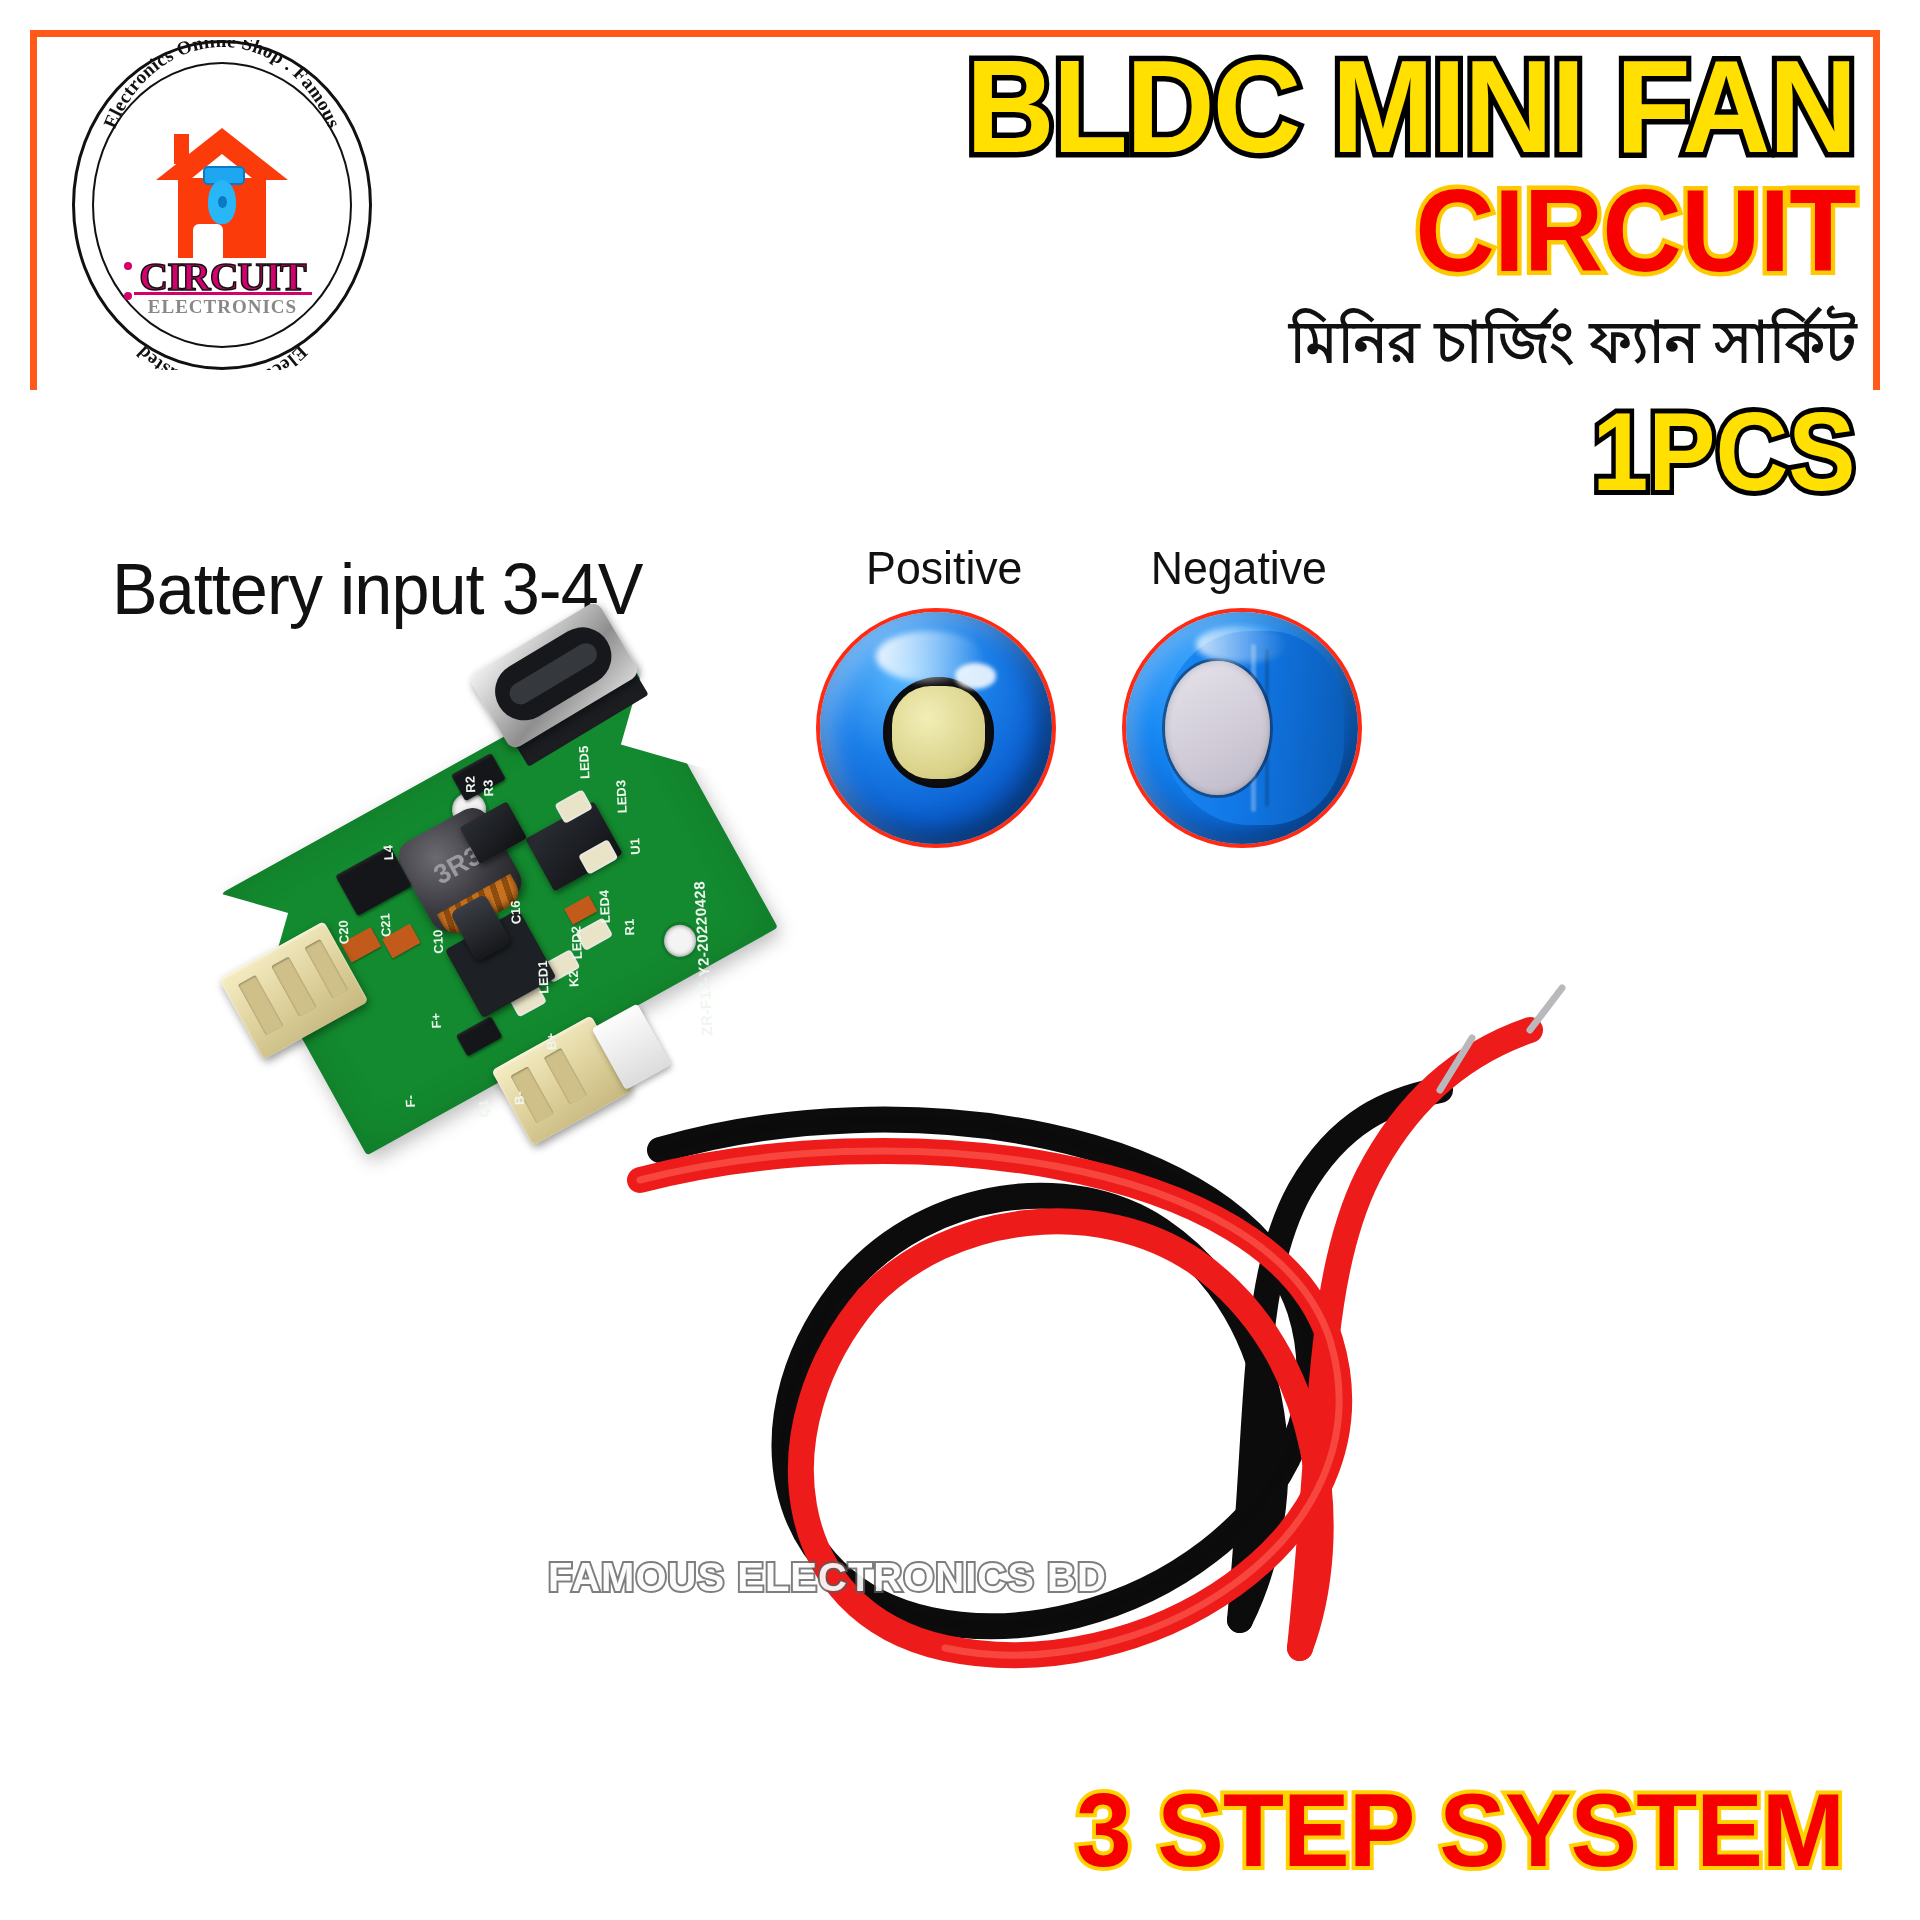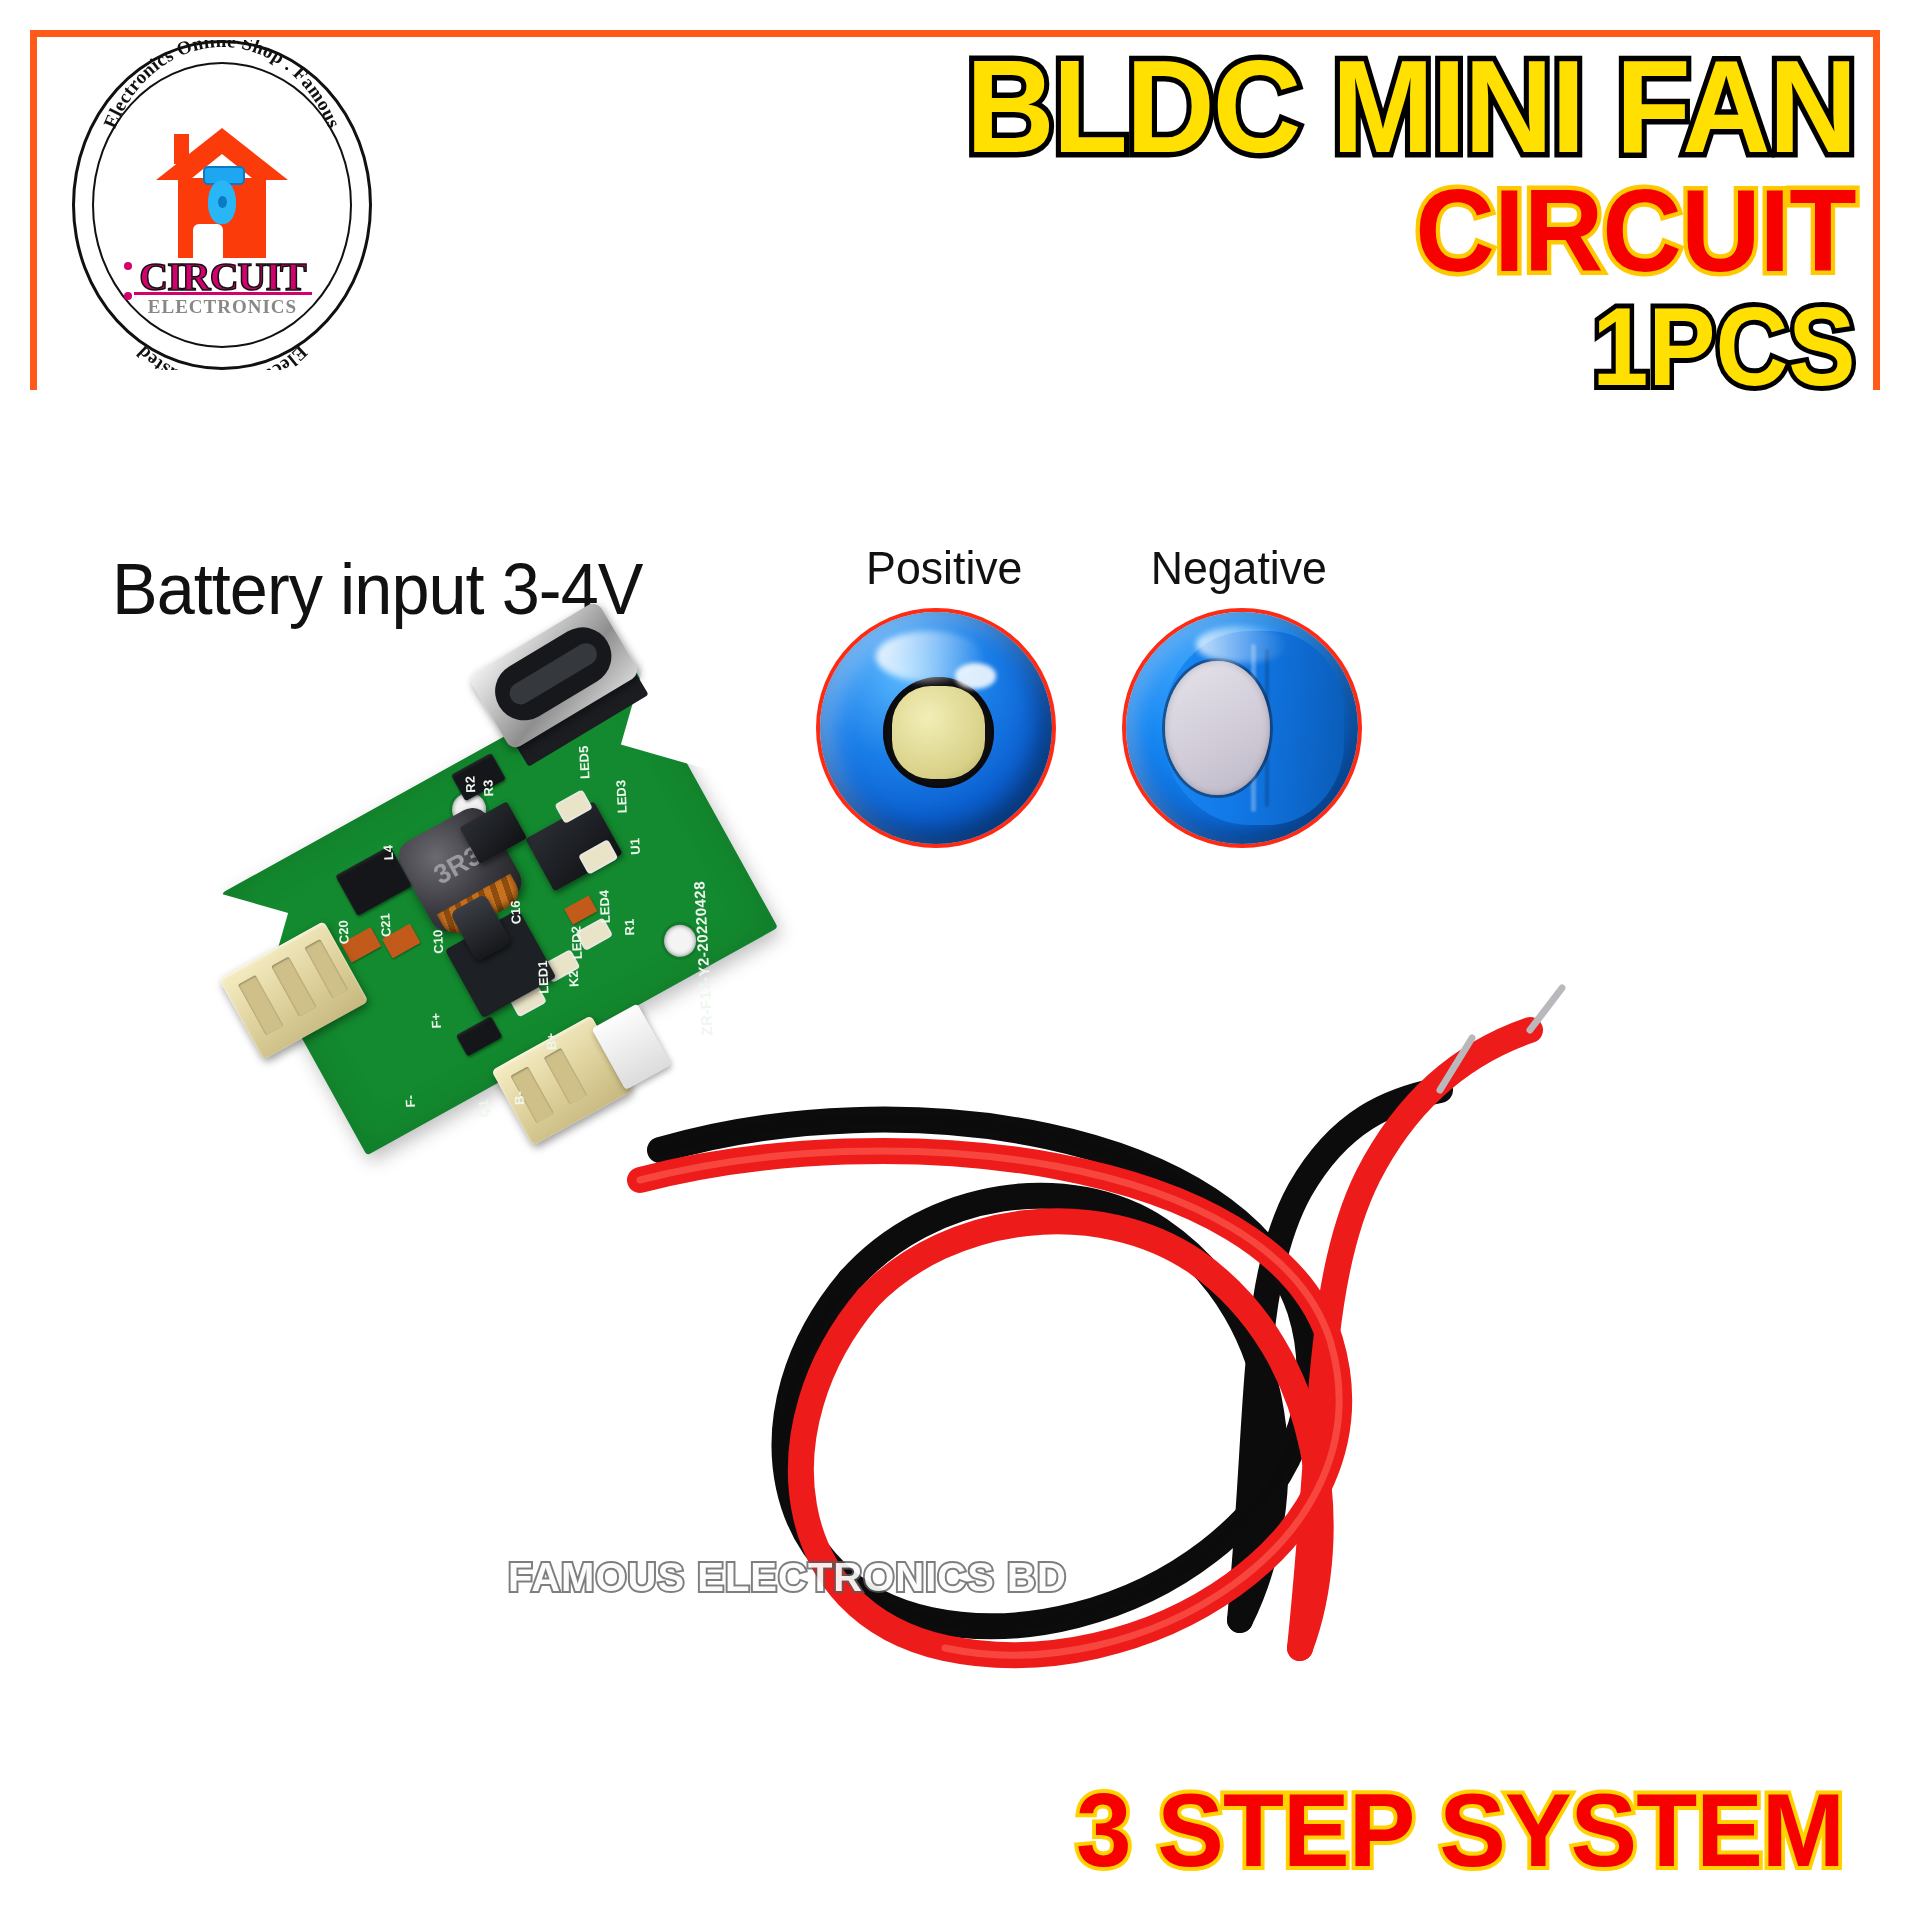--- a/index.html
+++ b/index.html
@@ -121,21 +121,21 @@
   .conn{position:absolute;background:linear-gradient(170deg,#f5edc4,#ddd09a 55%,#c6b87f 100%);
     border-radius:5px;box-shadow:0 4px 8px rgba(0,0,0,.4), inset 0 2px 3px rgba(255,255,255,.55);}
   .conn-slot{position:absolute;background:#cfc08a;border-radius:2px;box-shadow:inset 0 1px 2px rgba(0,0,0,.35);}
   .conn-white{position:absolute;background:linear-gradient(180deg,#fdfdfd,#dcdcdc);border-radius:4px;box-shadow:0 3px 6px rgba(0,0,0,.35);}
   .ic{position:absolute;background:linear-gradient(160deg,#2a2d33,#101215);border-radius:3px;box-shadow:0 3px 6px rgba(0,0,0,.5);}
 
   
   #wires{position:absolute;left:600px;top:980px;width:1230px;height:760px;}
 
   
-  #watermark{position:absolute;left:508px;top:1555px;font-size:40px;font-weight:bold;
+  #watermark{position:absolute;left:548px;top:1555px;font-size:40px;font-weight:bold;
     font-family:"Liberation Sans Narrow","Liberation Sans",sans-serif;color:#fcfcfc;
     letter-spacing:1px;-webkit-text-stroke:4px rgba(90,90,90,.85);paint-order:stroke fill;opacity:.92;}
 
   
   #bottom-banner{position:absolute;right:76px;bottom:30px;font-size:104px;font-weight:bold;
     font-family:"Liberation Sans Narrow","Liberation Sans",sans-serif;color:#f70000;
     transform:scaleX(.96);transform-origin:right bottom;
     -webkit-text-stroke:8px #ffd200;paint-order:stroke fill;letter-spacing:-1px;}
 </style>
 </head>
@@ -171,20 +171,21 @@
     <div class="logo-dot" style="left:52px;top:222px;"></div>
     <div class="logo-dot" style="left:52px;top:252px;"></div>
     <div class="logo-famous">CIRCUIT</div>
     <div class="logo-famous-rule"></div>
     <div class="logo-elec">ELECTRONICS</div>
   </div>
 
   <div id="headline">
     <div class="hl1">BLDC MINI FAN</div>
     <div class="hl2">CIRCUIT</div>
+    <div class="hl-bn">মিনির চার্জিং ফ্যান সার্কিট</div>
     <div class="hl3">1PCS</div>
   </div>
 
   <div id="battery-input">Battery input 3-4V</div>
 
   <div class="term-label" id="lbl-pos">Positive</div>
   <div class="term-label" id="lbl-neg">Negative</div>
 
   <div class="cell" id="cell-pos">
     <div class="cell-pos-outer"></div>

